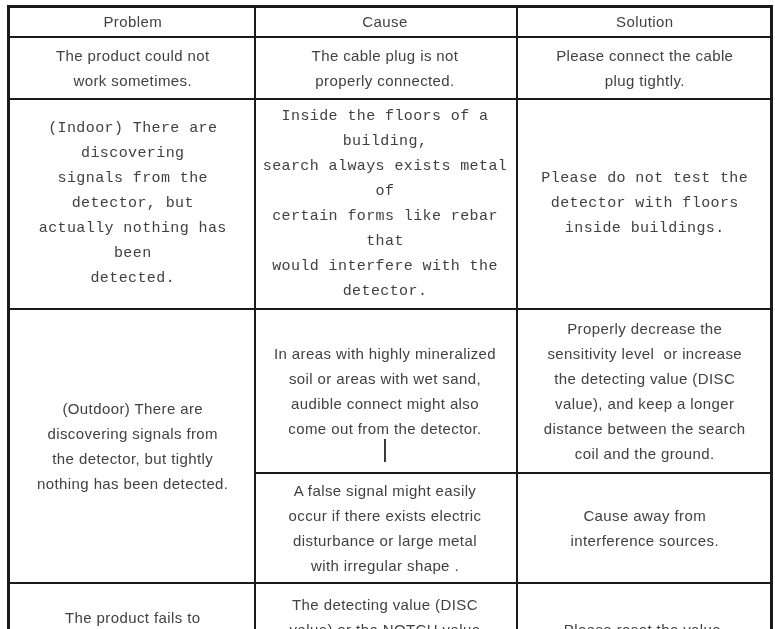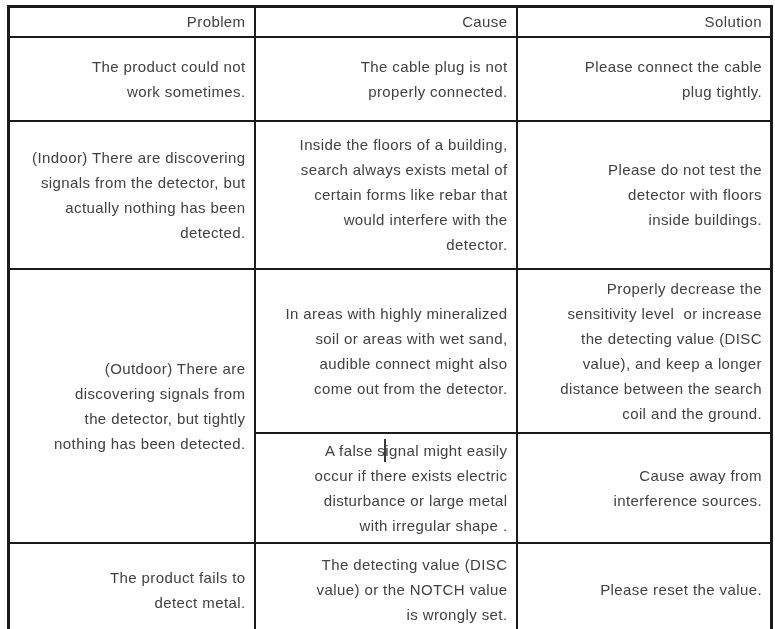--- a/index.html
+++ b/index.html
@@ -26,32 +26,32 @@
     letter-spacing: 0.4px;
     line-height: 25px;
     border: 3px solid #1a1a1a;
   }
   col.c1 { width: 246px; }
   col.c2 { width: 262px; }
   col.c3 { width: 255px; }
   .ts-table th, .ts-table td {
     border: 2px solid #1a1a1a;
     vertical-align: middle;
-    text-align: right;
+    text-align: center;
     font-weight: normal;
     white-space: pre-line;
     padding: 4px 8px 4px 10px;
     overflow: hidden;
   }
   .ts-table th.col2, .ts-table td.col2 { padding-left: 7px; }
   .ts-table th.col3, .ts-table td.col3 { }
   tr.header-row { height: 30px; }
   tr.header-row th { line-height: 18px; }
-  tr.r1 { height: 84px; }
-  tr.r2 { height: 148px; }
+  tr.r1 { height: 62px; }
+  tr.r2 { height: 148px; font-family: Liberation Mono, monospace; }
   tr.r3a { height: 164px; }
   tr.r3b { height: 110px; margin-left: 24px; }
   tr.r4 { height: 95px; margin-left: 26px; }
   .text-caret {
     position: absolute;
     left: 384px;
     top: 439px;
     width: 2px;
     height: 23px;
     background: #3a3a3a;

